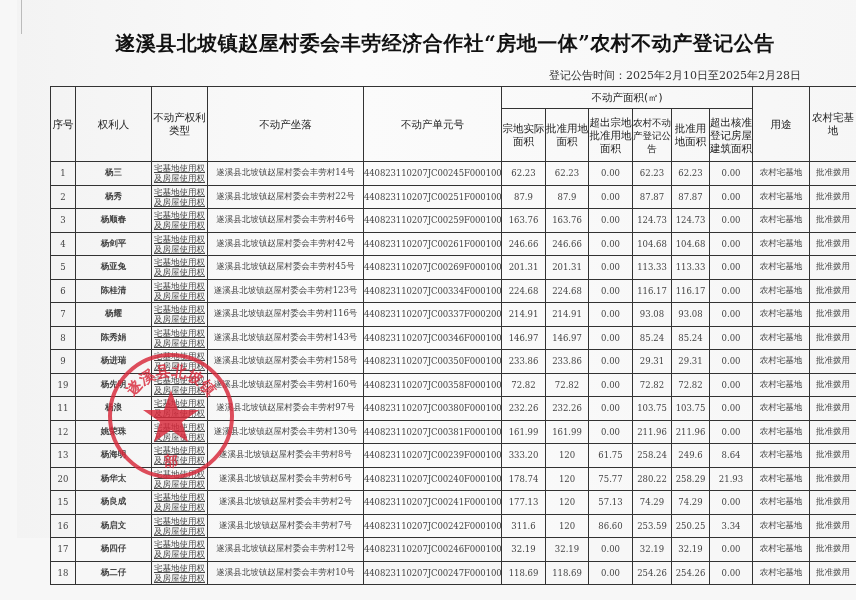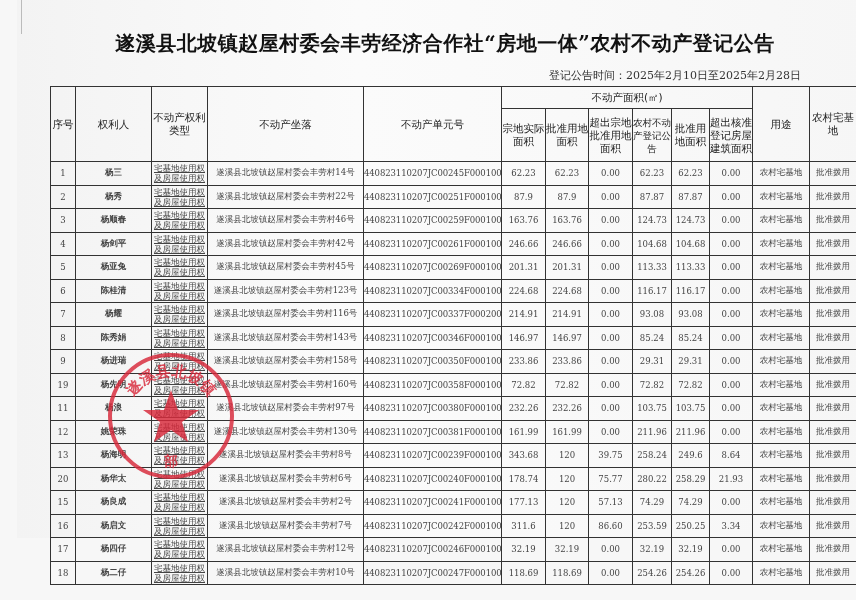--- a/index.html
+++ b/index.html
@@ -332,23 +332,23 @@
 
   <tr class="row">
     <td class="seq">13</td>
     <td class="name">杨海明</td>
     <td class="rtype">
             <div>宅基地使用权</div>
             <div>及房屋使用权</div>
           </td>
     <td class="loc">遂溪县北坡镇赵屋村委会丰劳村8号</td>
     <td class="unit">440823110207JC00239F00010001</td>
-    <td class="num">343.68</td>
+    <td class="num">333.20</td>
     <td class="num">120</td>
-    <td class="num">39.75</td>
+    <td class="num">61.75</td>
     <td class="num">258.24</td>
     <td class="num">249.6</td>
     <td class="num">8.64</td>
     <td class="use">农村宅基地</td>
     <td class="nature">批准拨用</td>
   </tr>
 
   <tr class="row">
     <td class="seq">20</td>
     <td class="name">杨华太</td>

